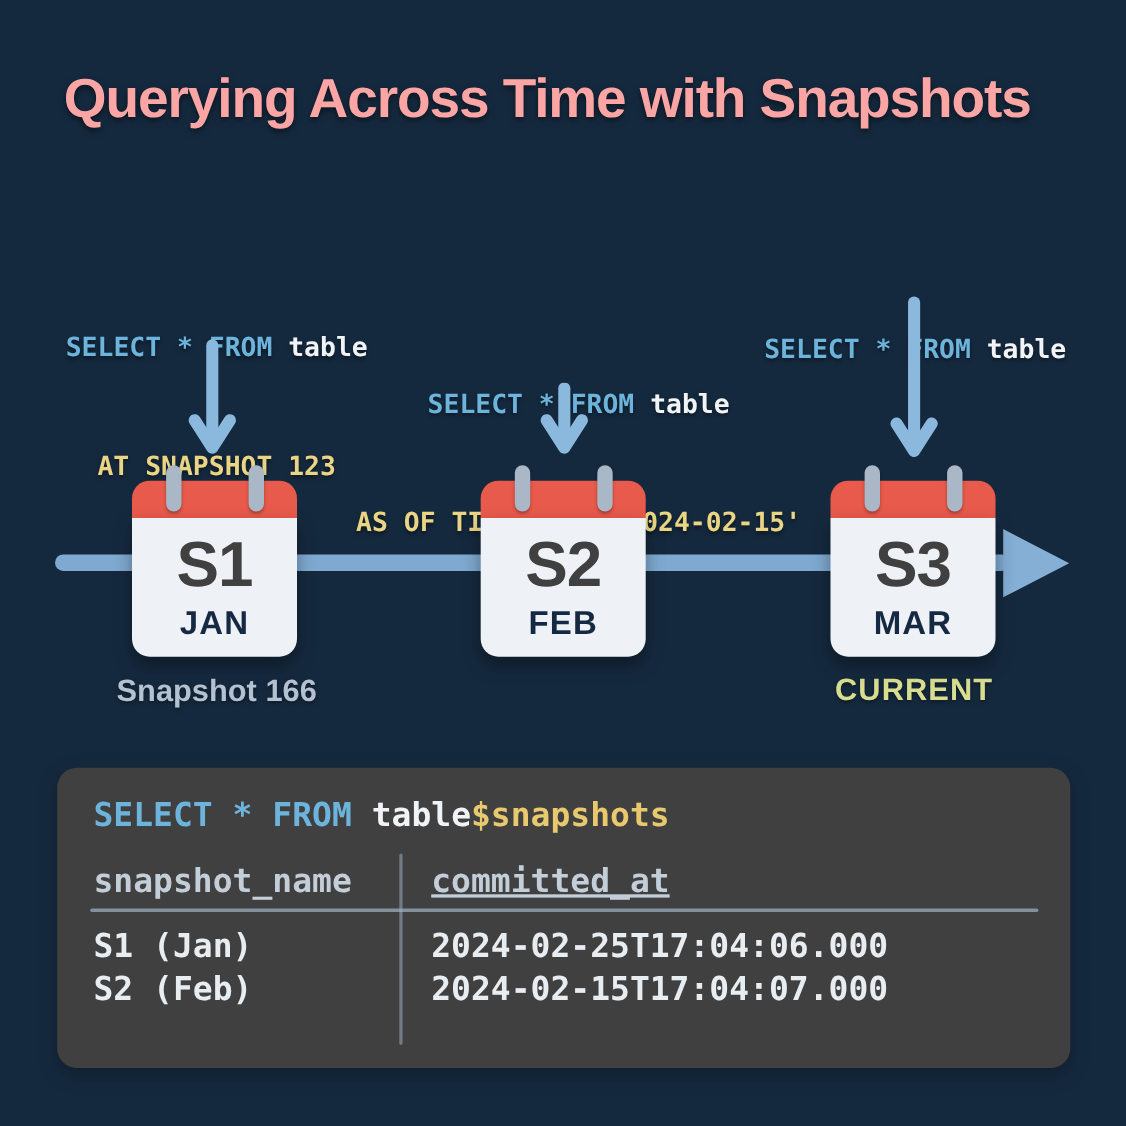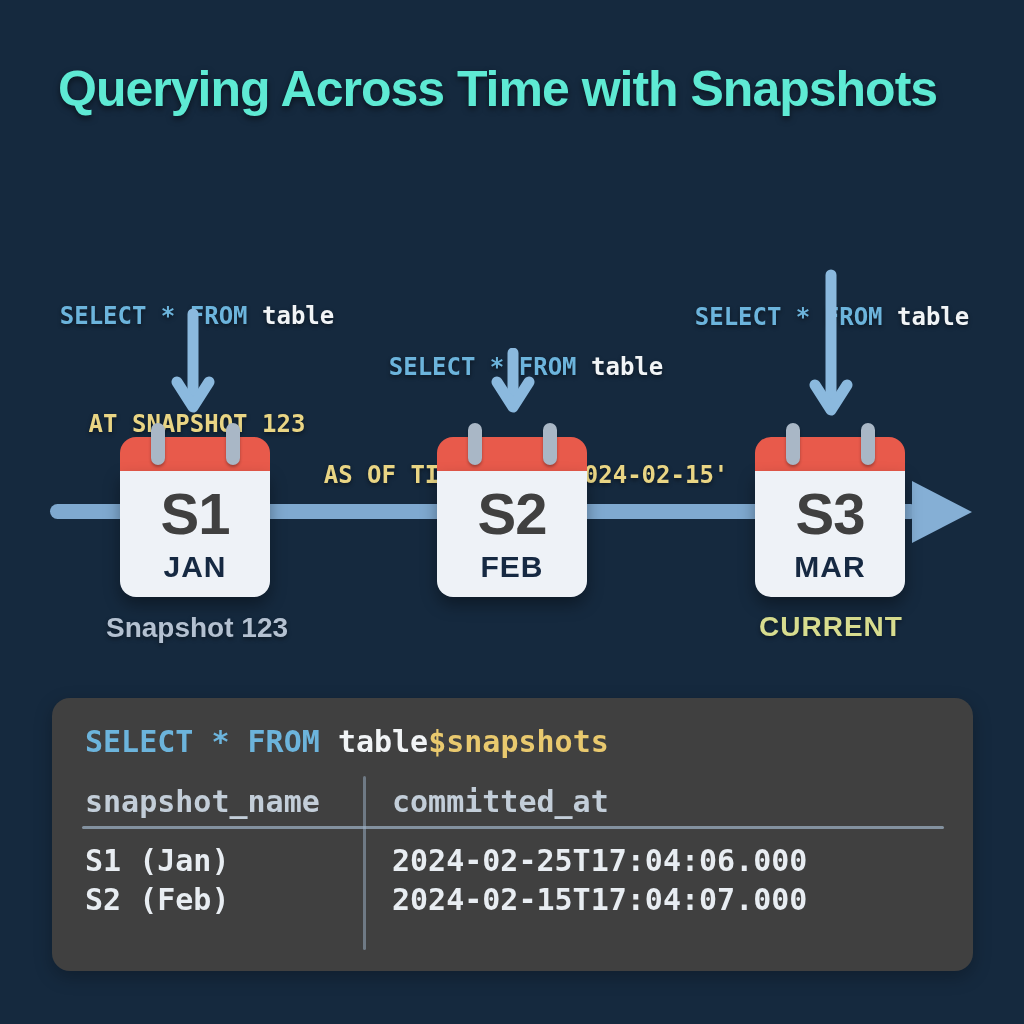--- a/index.html
+++ b/index.html
@@ -9,21 +9,21 @@
     background: #15293e;
     font-family: "Liberation Sans", sans-serif;
     overflow: hidden;
   }
   .abs { position: absolute; }
 
   
   .title {
     left: 58px; top: 60px;
     font-size: 50px; font-weight: bold; letter-spacing: -1px;
-    color: #5eead4;
+    color: #fca5a5;
     text-shadow: 0 3px 6px rgba(0,0,0,0.5);
     white-space: nowrap;
   }
 
   
   .annotation {
     transform: translateX(-50%);
     text-align: center;
     font-family: "DejaVu Sans Mono", monospace;
     font-size: 24px; font-weight: bold;
@@ -112,21 +112,21 @@
     box-shadow: 0 6px 18px rgba(0,0,0,0.25);
   }
   .mono30 {
     font-family: "DejaVu Sans Mono", monospace;
     font-size: 30px; font-weight: bold;
     white-space: pre;
   }
   .p-code { left: 33px; top: 26px; }
   .p-colhead { color: #c3ced9; top: 86px; }
   .p-col-name { left: 33px; }
-  .p-col-committed { left: 340px; }
+  .p-col-committed { left: 340px; text-decoration: underline; }
   .v-divider {
     left: 311px; top: 78px;
     width: 3px; height: 174px;
     background: rgba(150,170,190,0.55);
     border-radius: 2px;
   }
   .h-divider {
     left: 30px; top: 128px;
     width: 862px; height: 3px;
     background: rgba(160,180,200,0.7);
@@ -198,21 +198,21 @@
 <div class="calendar cal-3">
   <span class="ring ring-l"></span>
   <span class="ring ring-r"></span>
   <div class="cal-header"></div>
   <div class="cal-body">
     <div class="cal-id">S3</div>
     <div class="cal-month">MAR</div>
   </div>
 </div>
 
-<div class="abs caption caption-s1">Snapshot 123</div>
+<div class="abs caption caption-s1">Snapshot 166</div>
 <div class="abs caption caption-current">CURRENT</div>
 
 <div class="abs panel">
   <div class="abs mono30 p-code"><span class="kw">SELECT * FROM </span><span class="plain">table</span><span class="suffix">$snapshots</span></div>
 
   <div class="abs mono30 p-colhead p-col-name">snapshot_name</div>
   <div class="abs mono30 p-colhead p-col-committed">committed_at</div>
 
   <div class="abs v-divider"></div>
   <div class="abs h-divider"></div>

